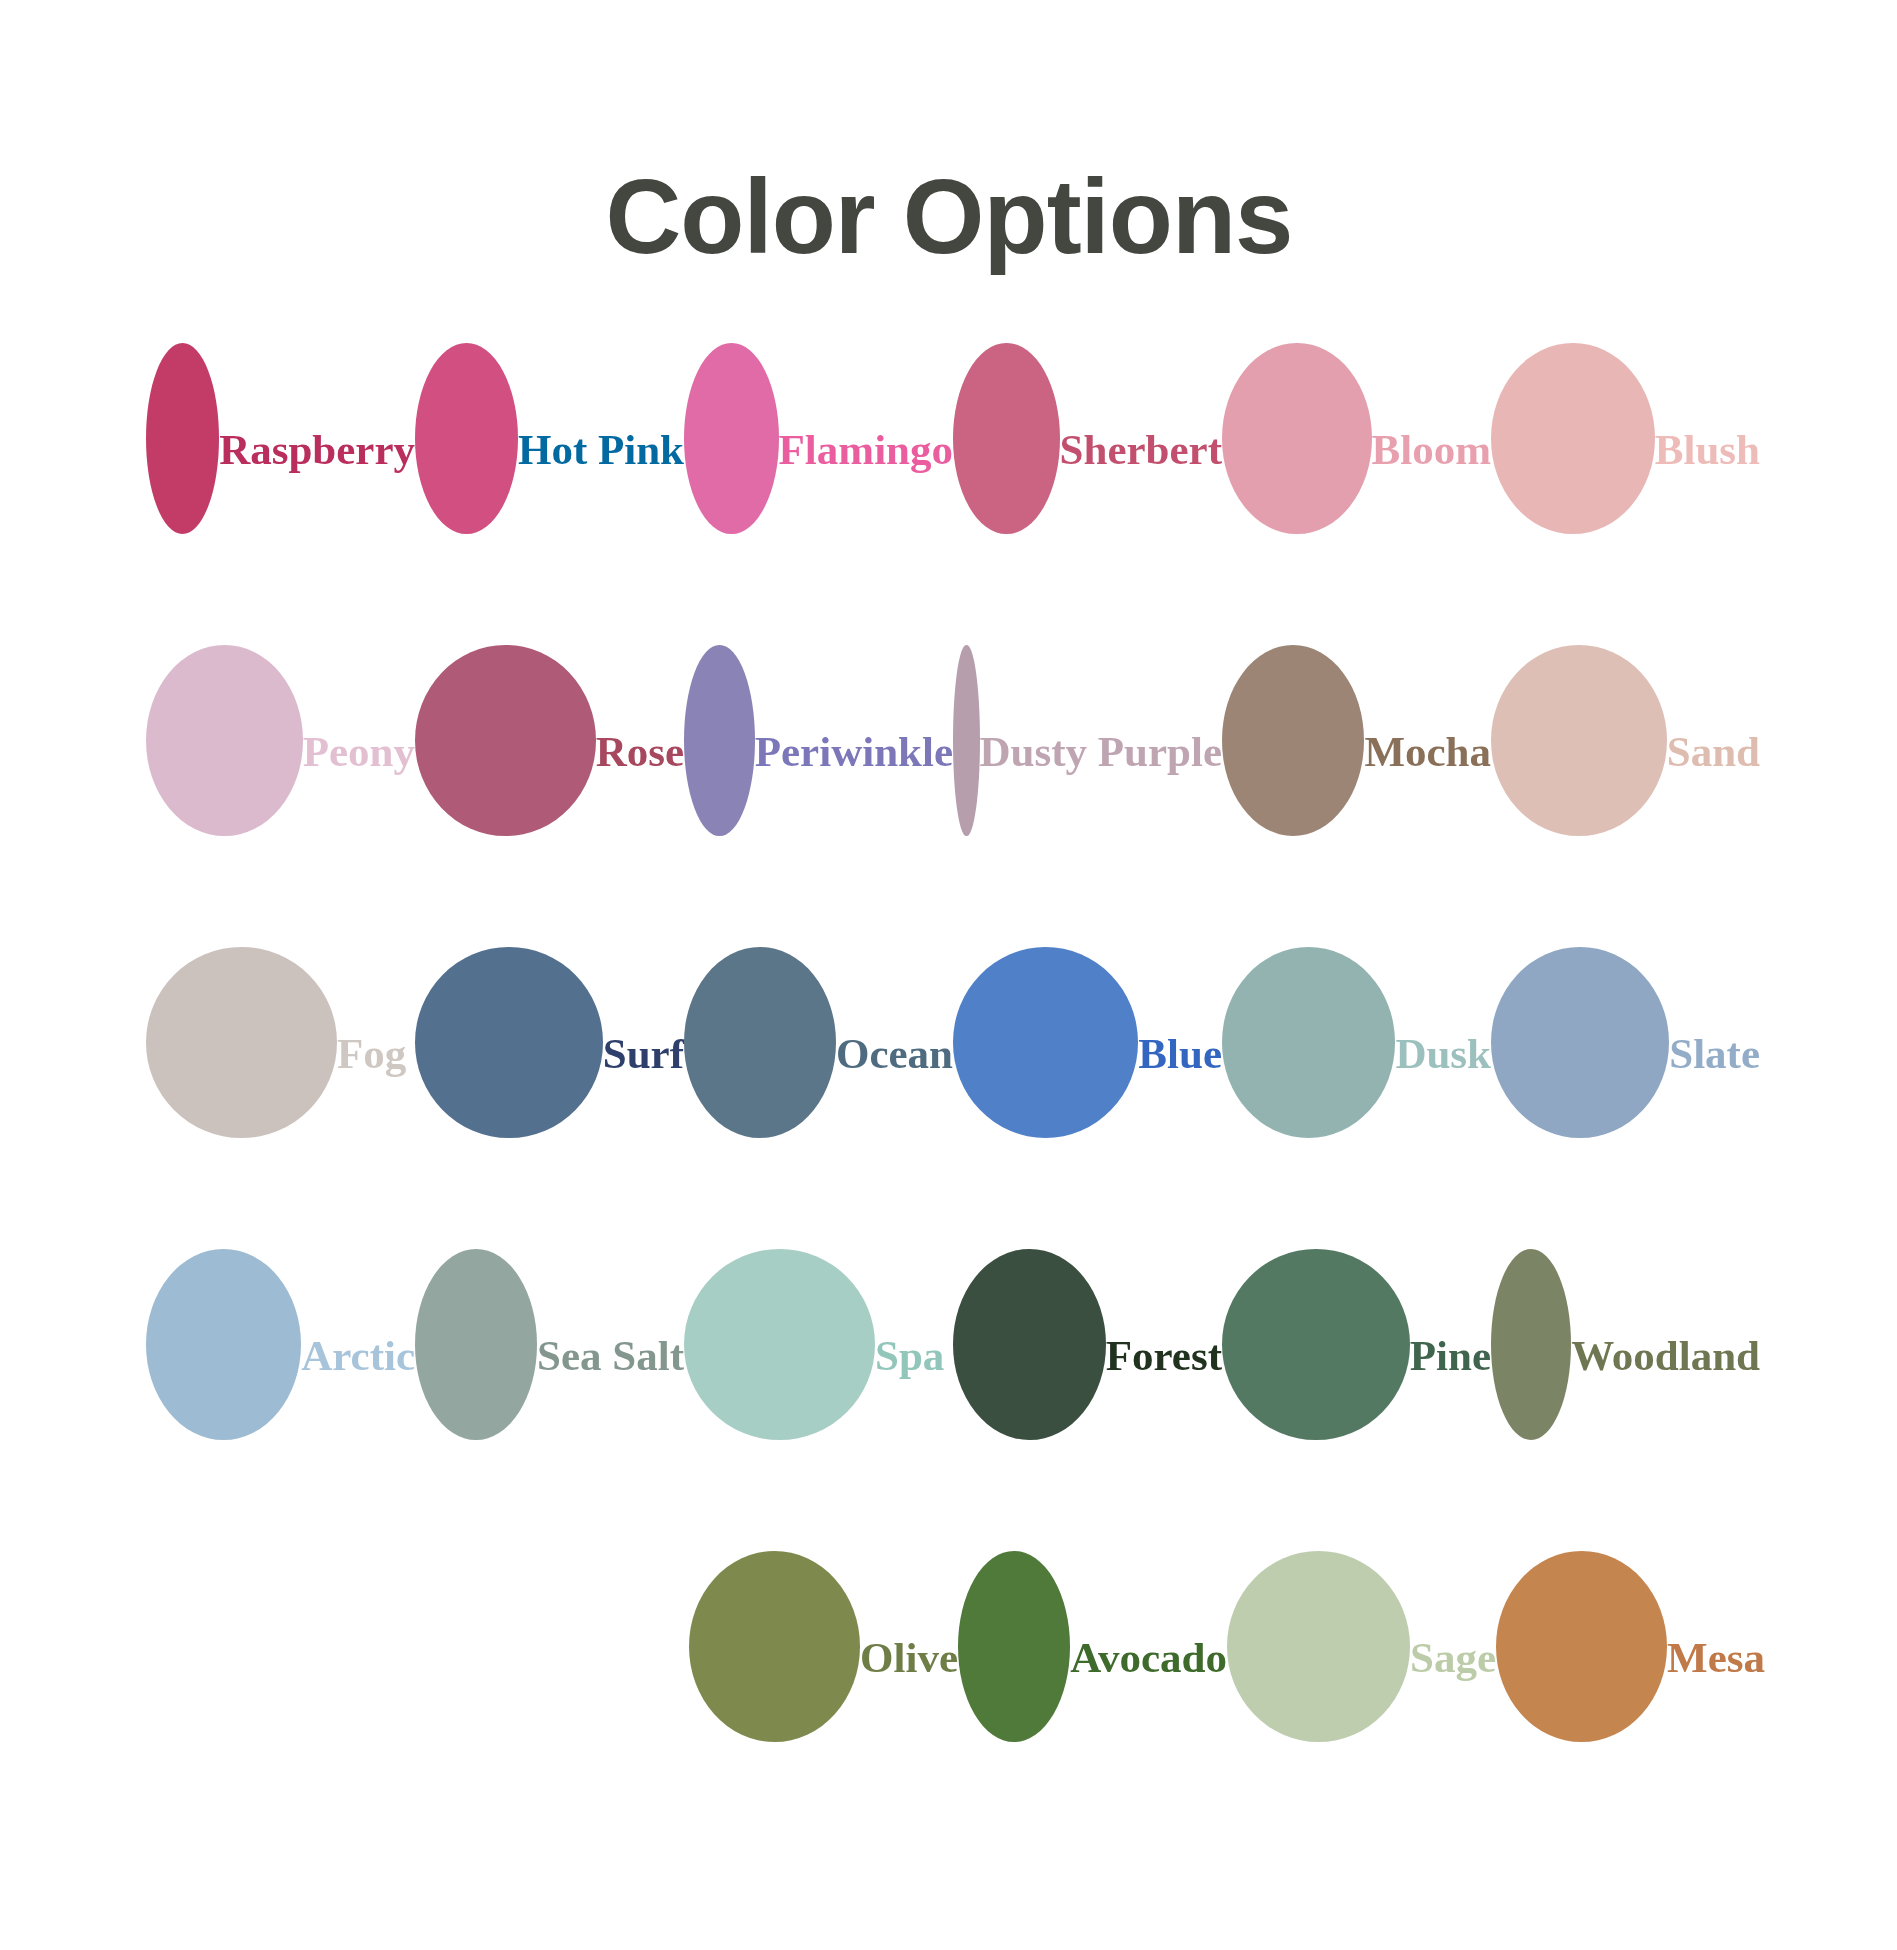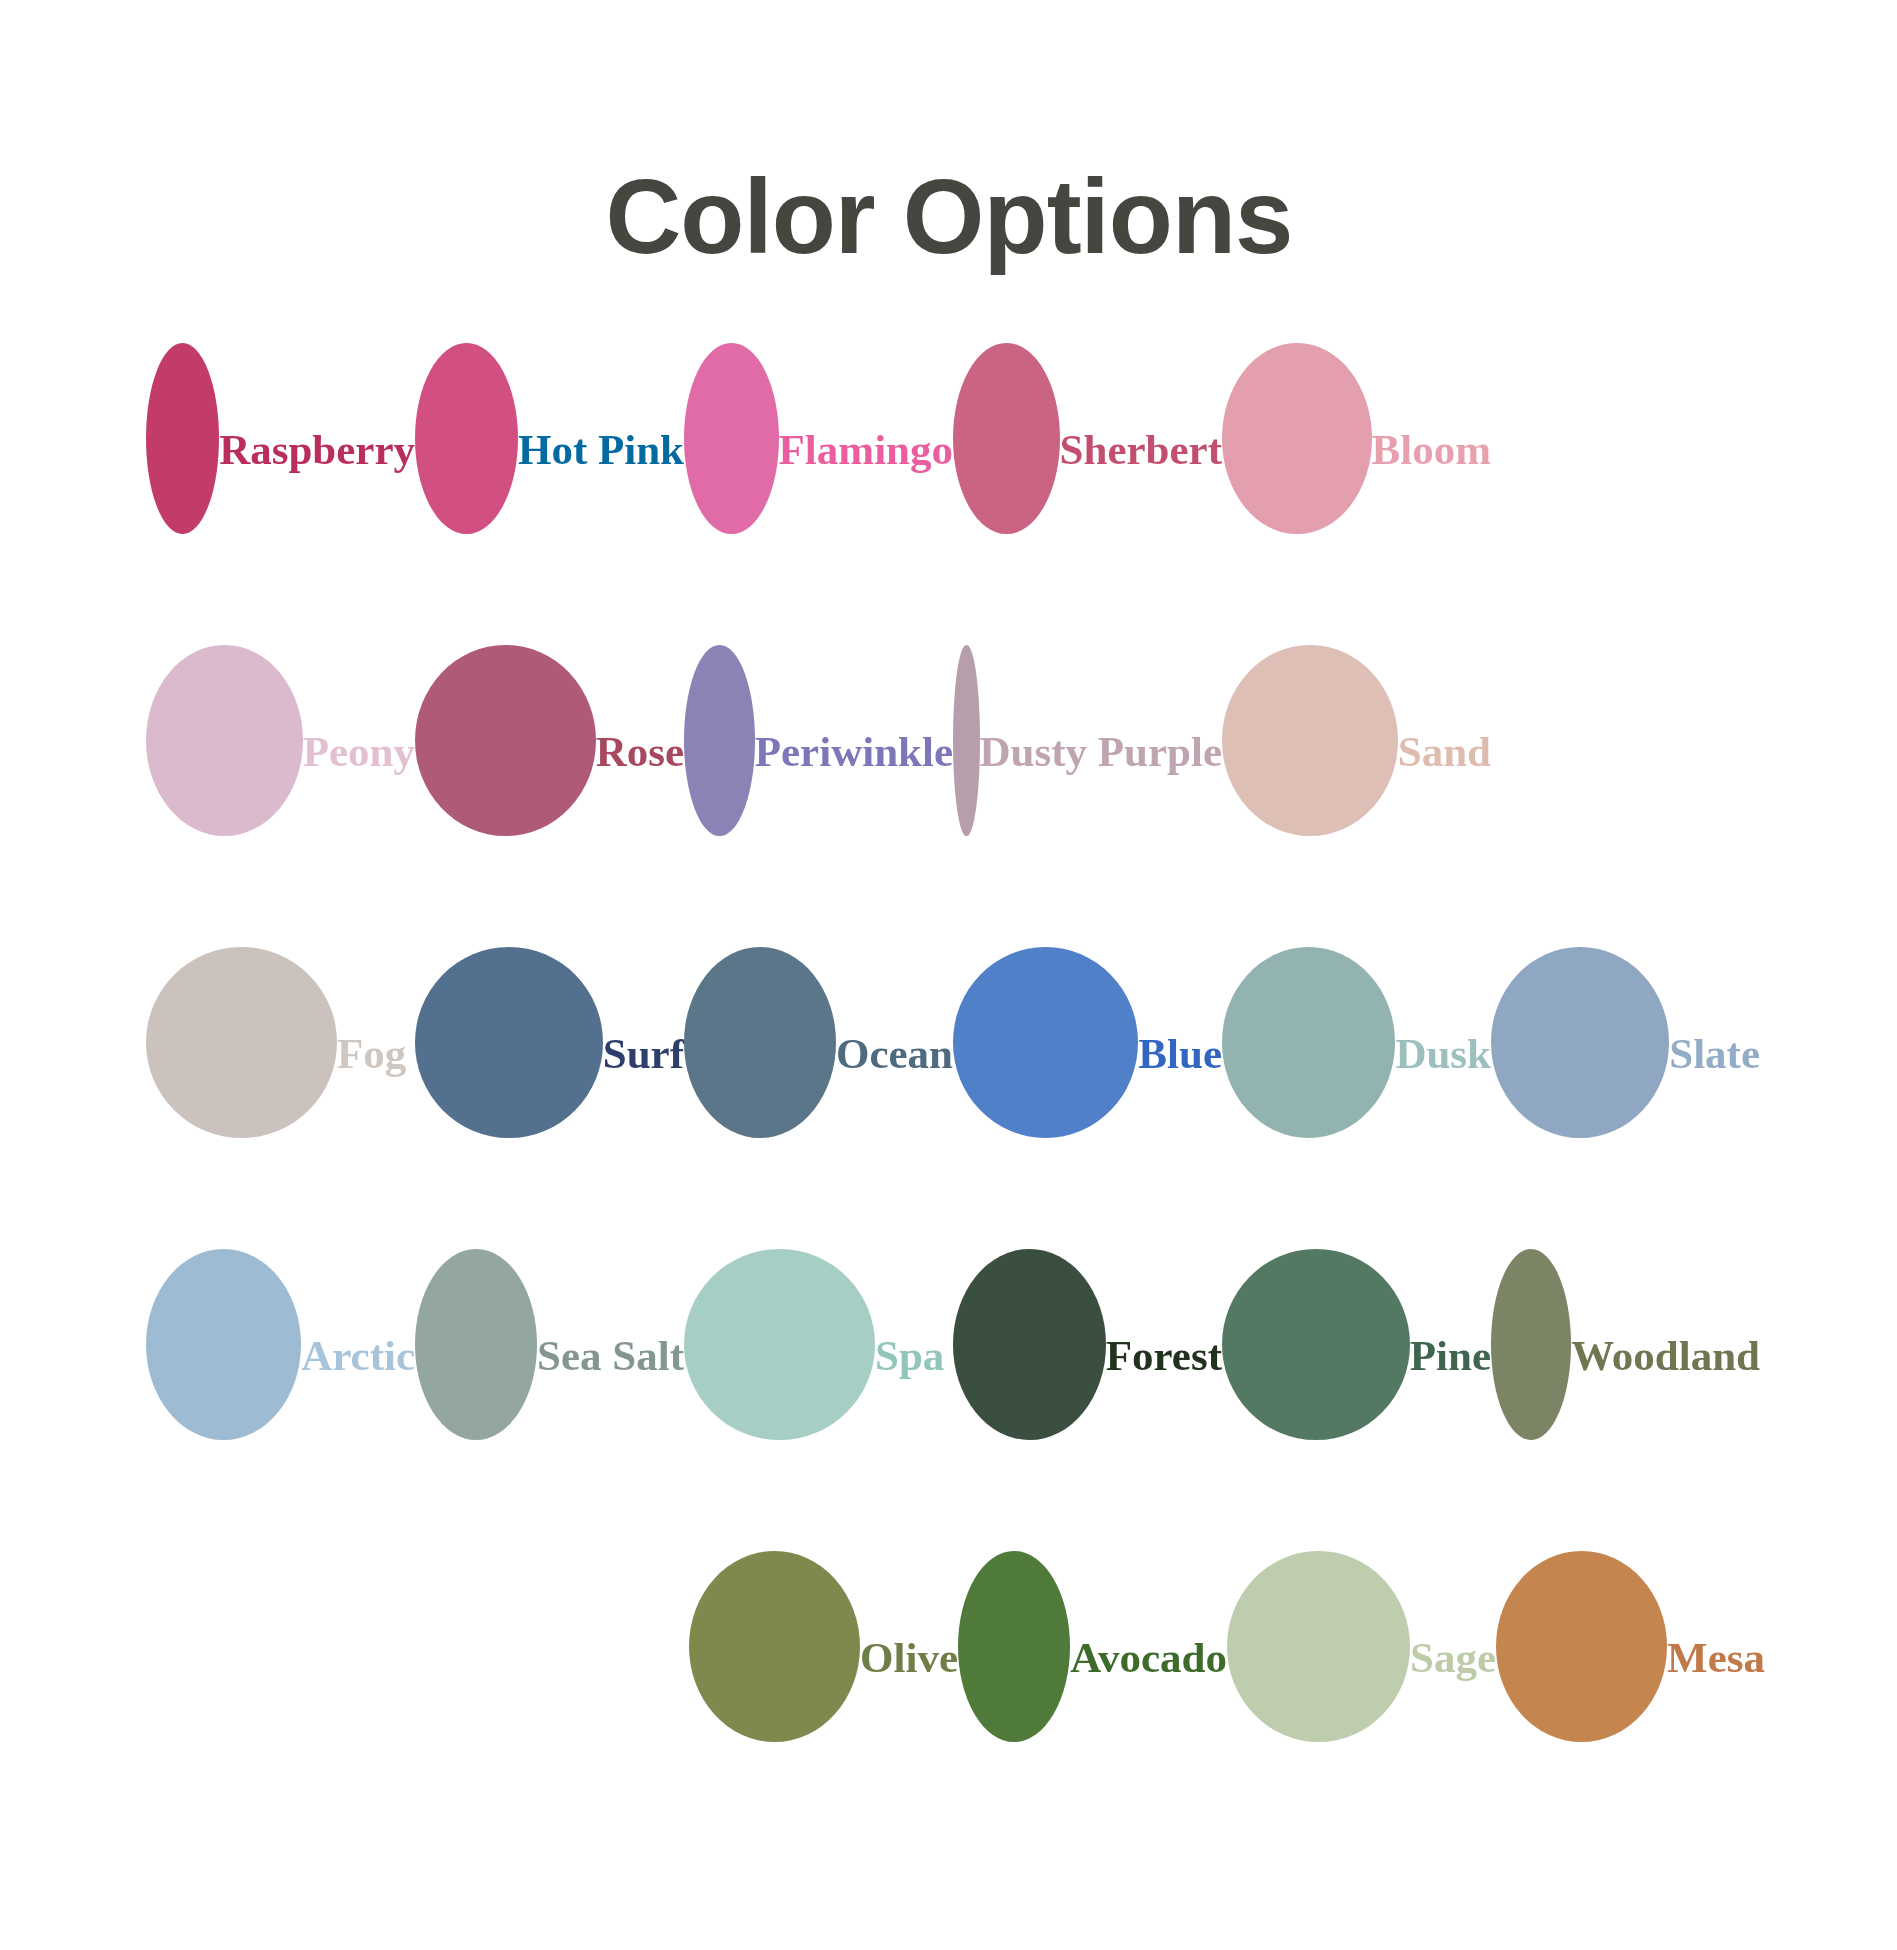--- a/index.html
+++ b/index.html
@@ -94,39 +94,47 @@
           <span class="swatch-label" style="color: rgb(234, 94, 160);">Flamingo</span>
         </div>
         <div class="swatch-cell">
           <span class="swatch-dot" style="background: rgb(203, 100, 130);"></span>
           <span class="swatch-label" style="color: rgb(193, 79, 109);">Sherbert</span>
         </div>
         <div class="swatch-cell">
           <span class="swatch-dot" style="background: rgb(228, 159, 174);"></span>
           <span class="swatch-label" style="color: rgb(233, 160, 174);">Bloom</span>
         </div>
+        <div class="swatch-cell">
+          <span class="swatch-dot" style="background: rgb(232, 183, 181);"></span>
+          <span class="swatch-label" style="color: rgb(237, 187, 184);">Blush</span>
+        </div>
       </div>
       <div class="swatch-row">
         <div class="swatch-cell">
           <span class="swatch-dot" style="background: rgb(220, 186, 206);"></span>
           <span class="swatch-label" style="color: rgb(226, 192, 210);">Peony</span>
         </div>
         <div class="swatch-cell">
           <span class="swatch-dot" style="background: rgb(175, 90, 119);"></span>
           <span class="swatch-label" style="color: rgb(168, 72, 95);">Rose</span>
         </div>
         <div class="swatch-cell">
           <span class="swatch-dot" style="background: rgb(138, 131, 181);"></span>
           <span class="swatch-label" style="color: rgb(123, 119, 184);">Periwinkle</span>
         </div>
         <div class="swatch-cell">
           <span class="swatch-dot" style="background: rgb(183, 158, 173);"></span>
           <span class="swatch-label" style="color: rgb(191, 164, 177);">Dusty Purple</span>
         </div>
         <div class="swatch-cell">
+          <span class="swatch-dot" style="background: rgb(156, 133, 117);"></span>
+          <span class="swatch-label" style="color: rgb(138, 112, 88);">Mocha</span>
+        </div>
+        <div class="swatch-cell">
           <span class="swatch-dot" style="background: rgb(221, 191, 182);"></span>
           <span class="swatch-label" style="color: rgb(222, 188, 175);">Sand</span>
         </div>
       </div>
       <div class="swatch-row">
         <div class="swatch-cell">
           <span class="swatch-dot" style="background: rgb(203, 194, 190);"></span>
           <span class="swatch-label" style="color: rgb(207, 199, 193);">Fog</span>
         </div>
         <div class="swatch-cell">

